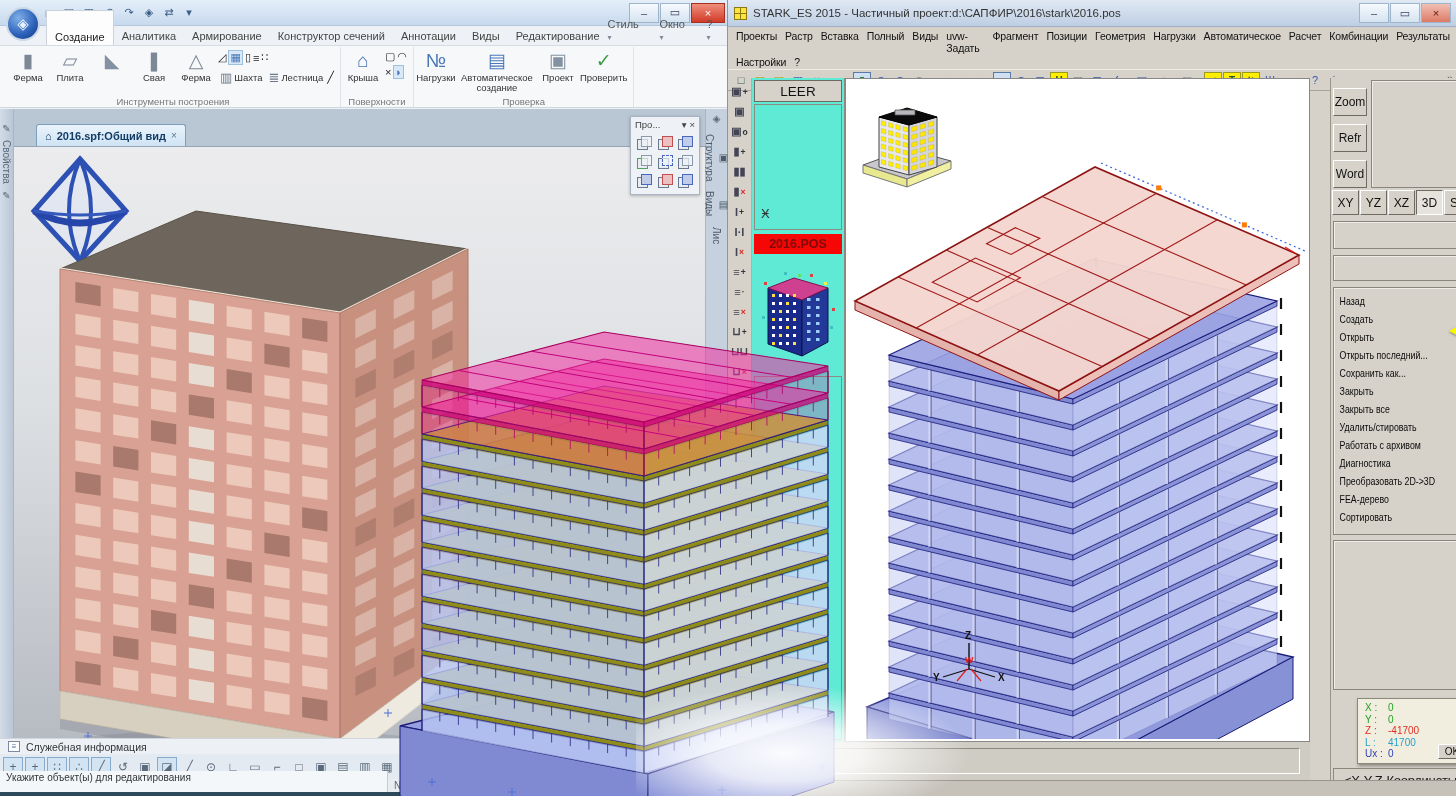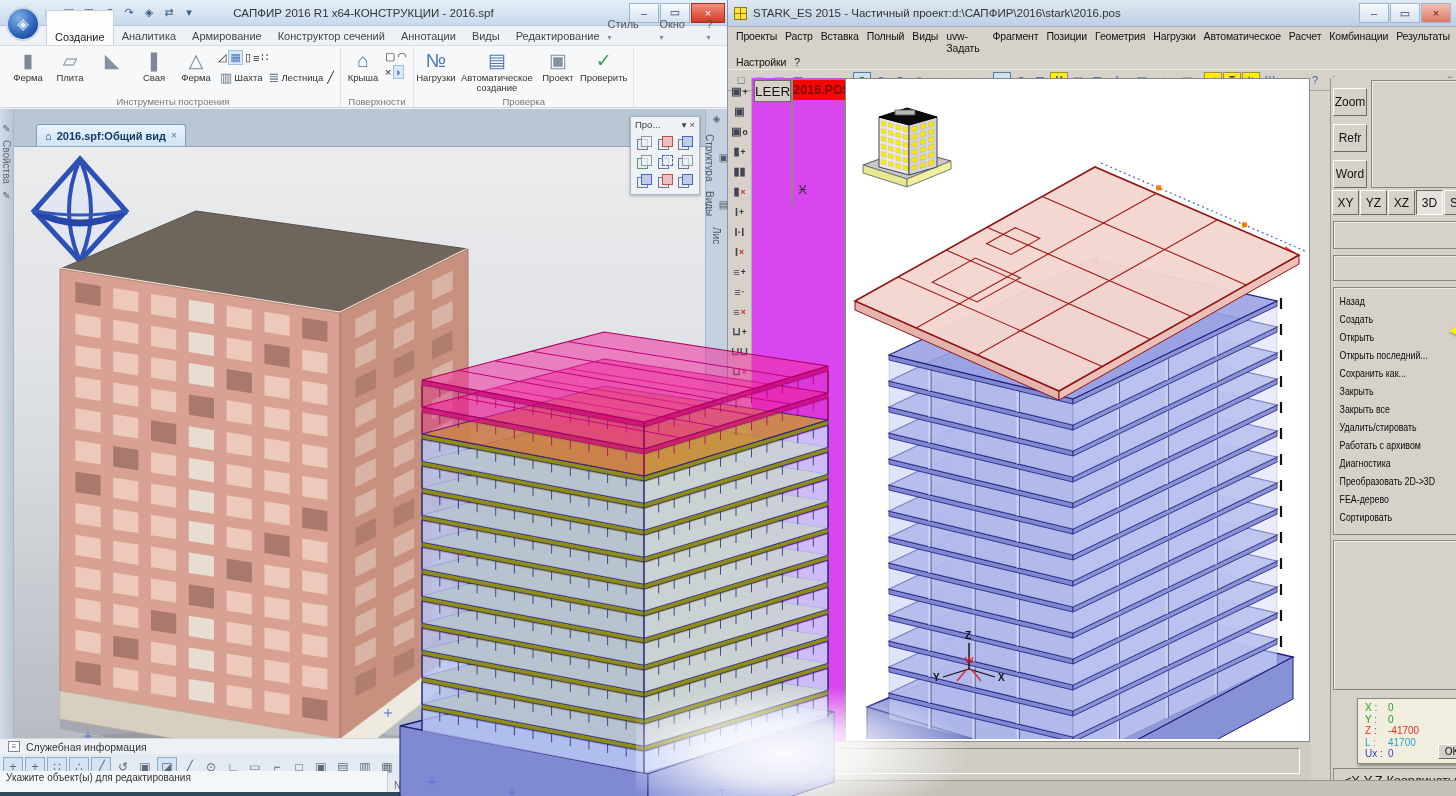--- a/index.html
+++ b/index.html
@@ -79,21 +79,21 @@
 .rti.y{color:#b89200}.rti.r{color:#d22;font-weight:bold}.rti.b{color:#3a5ab0}.rti.g{color:#2a8a3a}.rti.gr{color:#889}
 .rti.ybg{background:#ffee00;border:1px solid #9a9a20;color:#205020;font-weight:bold;font-size:10px}
 .rti.box{border:1px solid #5a7aaa;background:#cfe0f0}
 .rti.sep{width:6px}
 .rt-more{position:absolute;right:3px;top:2px;font-size:11px;color:#444}
 .rt-main{position:absolute;top:78px;left:0;width:728px;height:664px}
 .rt-lefticons{position:absolute;left:0;top:0;width:24px;height:664px;border-right:1px solid #b4b0a8;display:flex;flex-direction:column;align-items:center;gap:5px;padding-top:6px}
 .lsi{height:15px;font-size:11px;color:#445;display:flex;align-items:center;justify-content:center;font-weight:bold}
 .lsi .sfx{font-size:8.5px;margin-left:1px;color:#333}
 .lsi .sfx.red{color:#d22}
-.leer-panel{position:absolute;left:24px;top:0;width:93px;height:664px;background:#d946ef;border-right:1px solid #8e8a82;display:flex;flex-direction:row;padding:2px}
+.leer-panel{position:absolute;left:24px;top:0;width:93px;height:664px;background:#5eead4;border-right:1px solid #8e8a82;display:flex;flex-direction:column;padding:2px}
 .leer-head{height:22px;border:1px solid #6e6a62;background:#d6d2c9;display:flex;align-items:center;justify-content:center;font-size:13.5px;color:#111;margin-bottom:2px}
 .leer-box1{height:126px;border:1px solid #8e8a82;position:relative;margin-bottom:4px}
 .leer-glyph{position:absolute;left:6px;bottom:8px;font-size:13px;color:#333}
 .pos-bar{height:20px;background:#f60604;color:#7e0a0a;font-weight:bold;font-size:12.5px;display:flex;align-items:center;justify-content:center;margin-bottom:2px;white-space:nowrap}
 .thumb-box{height:116px;position:relative;margin-bottom:4px}
 .leer-rest{flex:1;border:1px solid #8e8a82}
 .rt-viewport{position:absolute;left:117px;top:0;width:465px;height:664px;background:#fff;border:1px solid #888;overflow:hidden}
 .rt-rightpanel{position:absolute;left:602px;top:78px;width:146px;height:718px;background:#d6d2c9;border-left:1px solid #989488}
 .btn3d{background:#d6d2c9;border-top:1px solid #fff;border-left:1px solid #fff;border-right:1px solid #6e6a62;border-bottom:1px solid #6e6a62;display:flex;align-items:center;justify-content:center;font-size:12px;color:#111}
 .btn3d.pressed{background:#e6e3dc;border-top:1px solid #6e6a62;border-left:1px solid #6e6a62;border-right:1px solid #fff;border-bottom:1px solid #fff}
@@ -123,21 +123,20 @@
       <div class="qat" id="lt-qat">
           <div class="ic">□</div>
           <div class="ic">▤</div>
           <div class="ic">▦</div>
           <div class="ic">↶</div>
           <div class="ic">↷</div>
           <div class="ic">◈</div>
           <div class="ic">⇄</div>
           <div class="ic">▾</div>
         </div>
-      <div class="lt-title">САПФИР 2016 R1 x64-КОНСТРУКЦИИ - 2016.spf</div>
       <div class="winbtns">
         <div class="wb">–</div>
         <div class="wb">▭</div>
         <div class="wb close">×</div>
       </div>
     </header>
 
     <div class="lt-tabsrow">
       <div class="appbtn">
           <span>◈</span>

